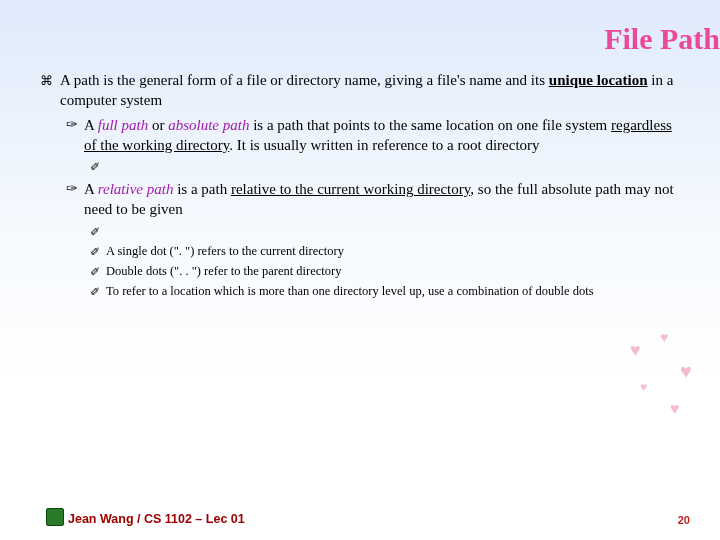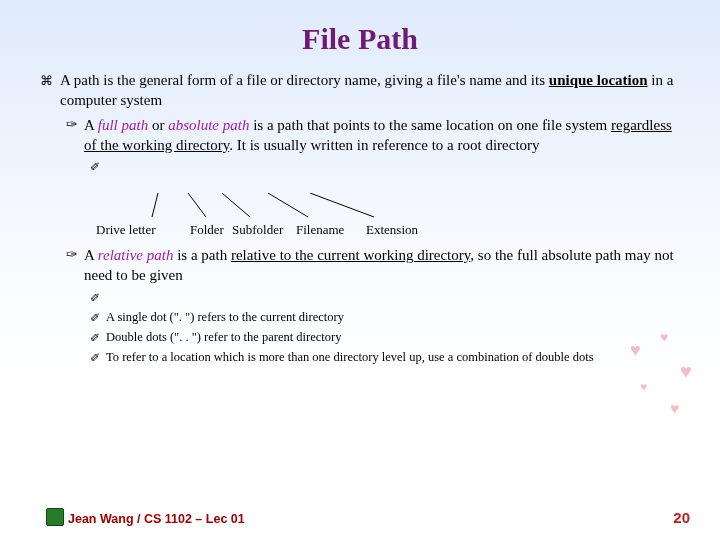--- a/index.html
+++ b/index.html
@@ -1,38 +1,38 @@
 <!DOCTYPE html>
 <html><head>
 <meta charset="utf-8">
 <style>
   html,body{margin:0;padding:0}
   body{width:720px;height:540px;font-family:Georgia,'Times New Roman',serif;
        background:linear-gradient(to bottom,#dfeafb 0%,#f5f9fe 40%,#ffffff 70%);
        position:relative;overflow:hidden;color:#000}
-  .title{text-align:center;font-size:30px;font-weight:bold;color:#701a75;
+  .title{text-align:right;font-size:30px;font-weight:bold;color:#ec4899;
          padding-top:22px;padding-bottom:14px}
   .body{padding:0 40px 0 40px;font-size:15px;line-height:1.35}
   .l1{display:flex;margin-bottom:4px}
   .bullet1{flex:0 0 20px;font-size:13px;color:#000;padding-top:2px}
   .l1 .txt{}
   .l1 .ul{text-decoration:underline}
   .l2wrap{padding-left:26px}
   .l2{display:flex;margin-top:4px;margin-bottom:2px}
   .bullet2{flex:0 0 18px;font-size:14px;color:#000;padding-top:1px}
   .emph{font-style:italic;font-weight:normal;color:#a21caf}
   .l3wrap{padding-left:24px;font-size:12.5px}
   .l3{display:flex;margin-top:3px}
   .bullet3{flex:0 0 16px;font-size:12px;padding-top:1px}
   .diagram{position:relative;height:62px;margin:4px 0 2px 46px;font-size:13px}
   .diagram .lbl{position:absolute;top:42px;font-weight:normal}
   .diagram svg{position:absolute;left:38px;top:14px}
   .footer{position:absolute;bottom:14px;left:46px;right:30px;font-size:12.5px;
           color:#a00000;font-family:Verdana,Arial,sans-serif;font-weight:bold}
-  .pagenum{position:absolute;right:0;bottom:0;color:#c02020;font-size:15px;font-weight:bold}
+  .pagenum{position:absolute;right:0;bottom:0;color:#c02020;font-size:11px;font-weight:bold}
   .logo{display:inline-block;width:16px;height:16px;background:#2a7a2a;border:1px solid #0a4a0a;
         margin-right:4px;vertical-align:-3px;border-radius:2px}
   .hearts{position:absolute;right:10px;bottom:90px;width:90px;height:120px;opacity:.35}
   .hearts span{position:absolute;color:#d46;display:block}
 </style>
 </head>
 <body>
 
 <div class="title">File Path</div>
 
@@ -52,36 +52,20 @@
         <span>A </span><span class="emph">full path</span><span> or </span><span class="emph">absolute path</span><span> is a path that points to the same location on one file system </span><span style="text-decoration:underline">regardless of the working directory</span><span>. It is usually written in reference to a root directory</span>
       </span>
     </div>
 
     <div class="l3wrap">
       <div class="l3">
         <span class="bullet3">✐</span>
       </div>
     </div>
 
-    <div class="diagram">
-      <svg width="260" height="30">
-        <g stroke="#000" stroke-width="1" fill="none">
-          <line x1="8" y1="0" x2="2" y2="24"></line>
-          <line x1="38" y1="0" x2="56" y2="24"></line>
-          <line x1="72" y1="0" x2="100" y2="24"></line>
-          <line x1="118" y1="0" x2="158" y2="24"></line>
-          <line x1="160" y1="0" x2="224" y2="24"></line>
-        </g>
-      </svg>
-      <span class="lbl" style="left:-16px">Drive letter</span>
-      <span class="lbl" style="left:78px">Folder</span>
-      <span class="lbl" style="left:120px">Subfolder</span>
-      <span class="lbl" style="left:184px">Filename</span>
-      <span class="lbl" style="left:254px">Extension</span>
-    </div>
 
     <div class="l2">
       <span class="bullet2">✑</span>
       <span>
         <span>A </span><span class="emph">relative path</span><span> is a path </span><span style="text-decoration:underline">relative to the current working directory</span><span>, so the full absolute path may not need to be given</span>
       </span>
     </div>
 
     <div class="l3wrap">
       <div class="l3">

